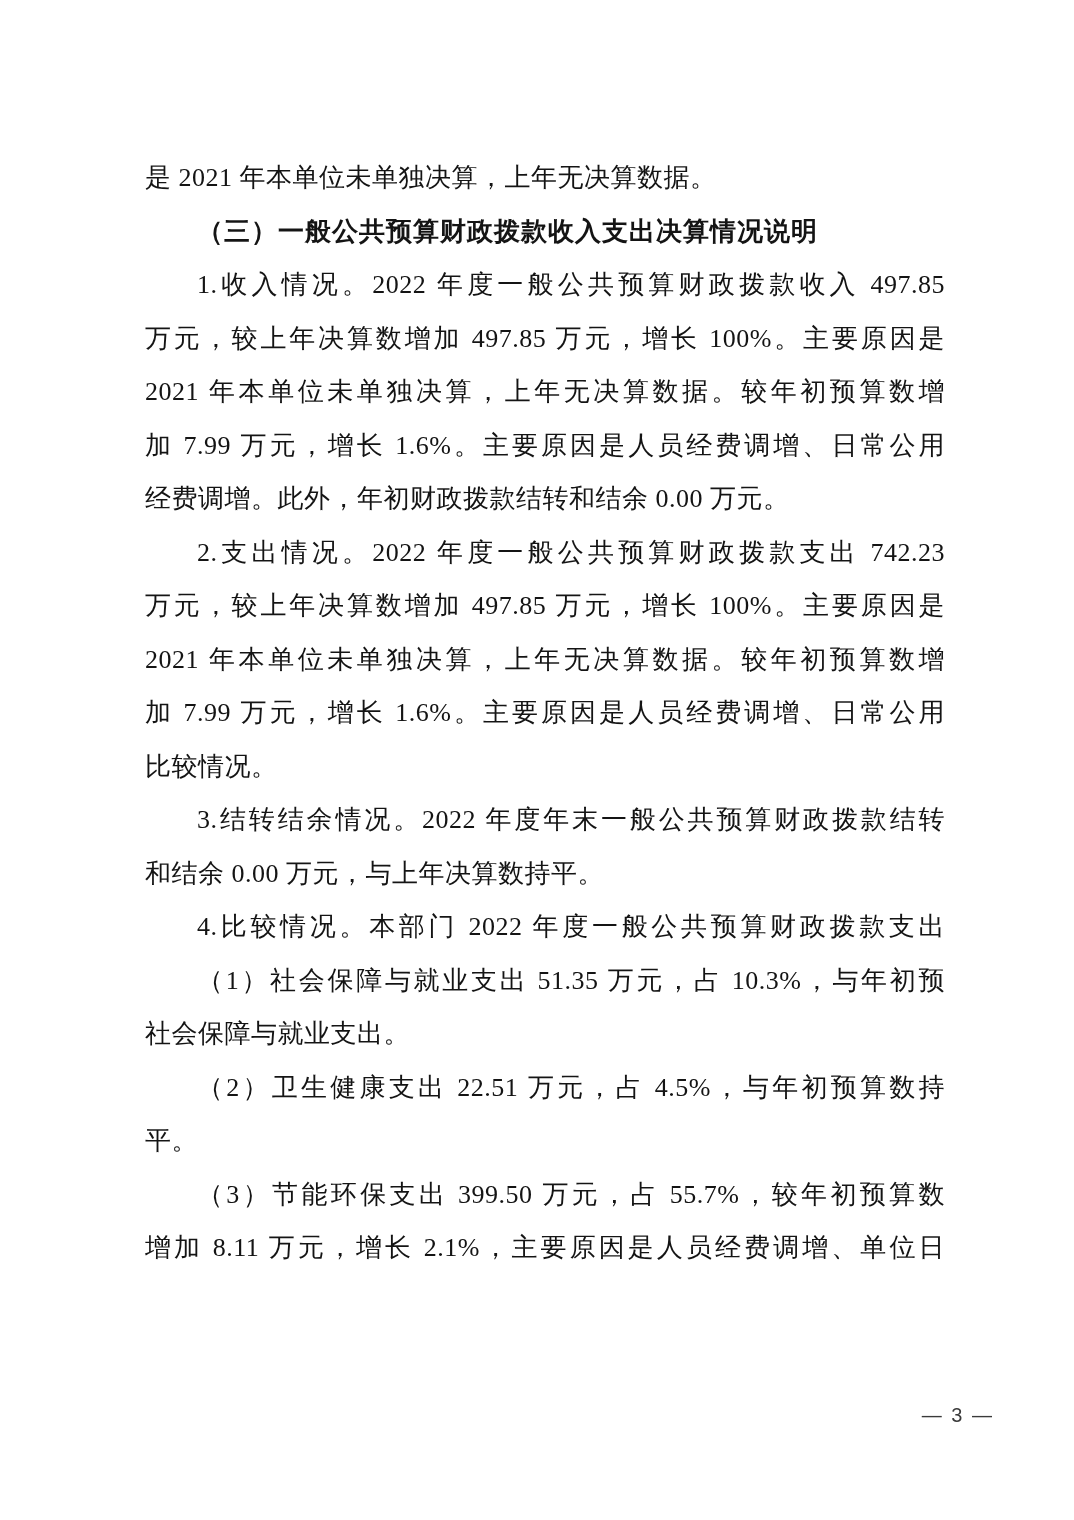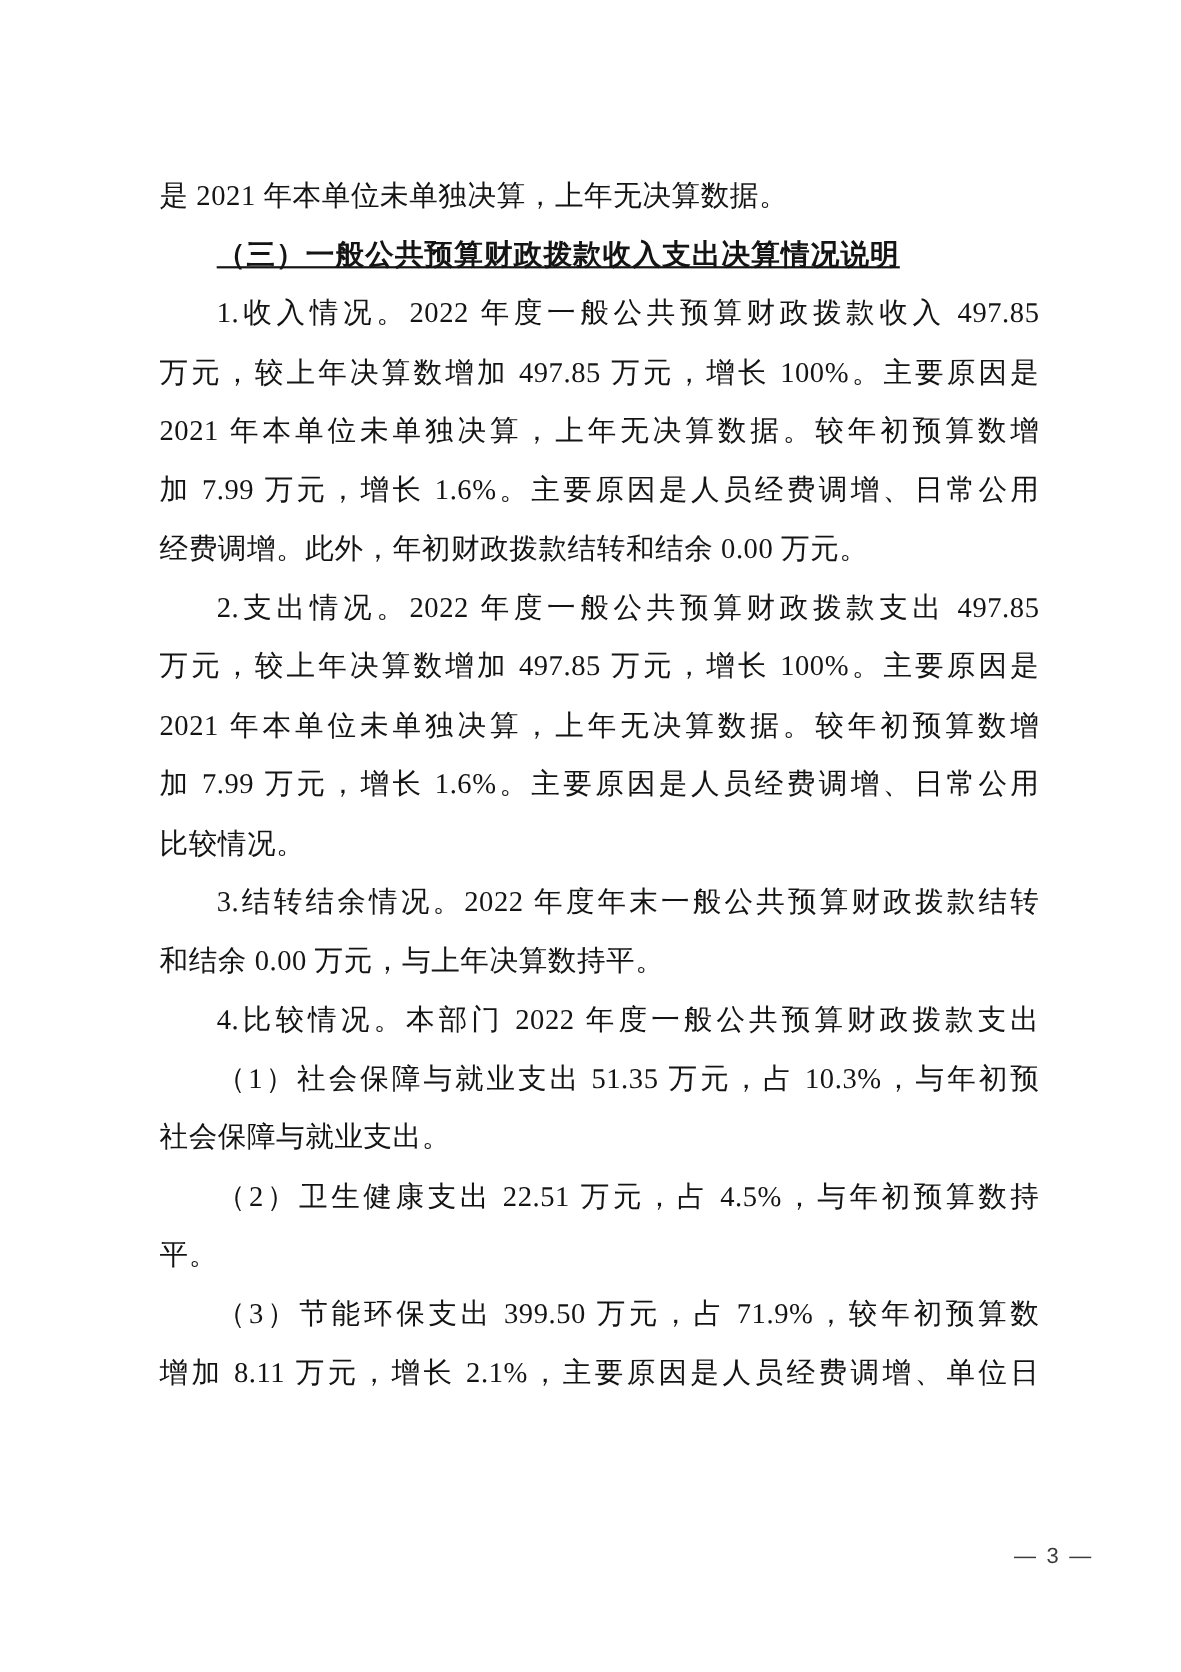--- a/index.html
+++ b/index.html
@@ -32,21 +32,20 @@
   }
   .line.full {
     text-align-last: justify;
   }
   .line.indent {
     text-indent: 52px;
   }
   .line.bold {
     font-weight: bold;
     letter-spacing: 1px;
-    text-decoration: underline;
   }
   .footer {
     position: absolute;
     top: 1404px;
     right: 128px;
     font-size: 20px;
     color: #3a3a3a;
     font-family: "Liberation Sans", "DejaVu Sans", sans-serif;
     letter-spacing: 2px;
   }
@@ -56,31 +55,31 @@
 
 <div class="page">
   <div class="doc-body">
       <div class="line">是 2021 年本单位未单独决算，上年无决算数据。</div>
       <div class="line indent bold">（三）一般公共预算财政拨款收入支出决算情况说明</div>
       <div class="line indent full">1.收入情况。2022 年度一般公共预算财政拨款收入 497.85</div>
       <div class="line full">万元，较上年决算数增加 497.85 万元，增长 100%。主要原因是</div>
       <div class="line full">2021 年本单位未单独决算，上年无决算数据。较年初预算数增</div>
       <div class="line full">加 7.99 万元，增长 1.6%。主要原因是人员经费调增、日常公用</div>
       <div class="line">经费调增。此外，年初财政拨款结转和结余 0.00 万元。</div>
-      <div class="line indent full">2.支出情况。2022 年度一般公共预算财政拨款支出 497.85</div>
+      <div class="line indent full">2.支出情况。2022 年度一般公共预算财政拨款支出 742.23</div>
       <div class="line full">万元，较上年决算数增加 497.85 万元，增长 100%。主要原因是</div>
       <div class="line full">2021 年本单位未单独决算，上年无决算数据。较年初预算数增</div>
       <div class="line full">加 7.99 万元，增长 1.6%。主要原因是人员经费调增、日常公用</div>
       <div class="line">比较情况。</div>
       <div class="line indent full">3.结转结余情况。2022 年度年末一般公共预算财政拨款结转</div>
       <div class="line">和结余 0.00 万元，与上年决算数持平。</div>
       <div class="line indent full">4.比较情况。本部门 2022 年度一般公共预算财政拨款支出</div>
       <div class="line indent full">（1）社会保障与就业支出 51.35 万元，占 10.3%，与年初预</div>
       <div class="line">社会保障与就业支出。</div>
       <div class="line indent full">（2）卫生健康支出 22.51 万元，占 4.5%，与年初预算数持</div>
       <div class="line">平。</div>
-      <div class="line indent full">（3）节能环保支出 399.50 万元，占 71.9%，较年初预算数</div>
+      <div class="line indent full">（3）节能环保支出 399.50 万元，占 55.7%，较年初预算数</div>
       <div class="line full">增加 8.11 万元，增长 2.1%，主要原因是人员经费调增、单位日</div>
     </div>
   <div class="footer">
     <span>— 3 —</span>
   </div>
 </div>
 
 </body></html>

